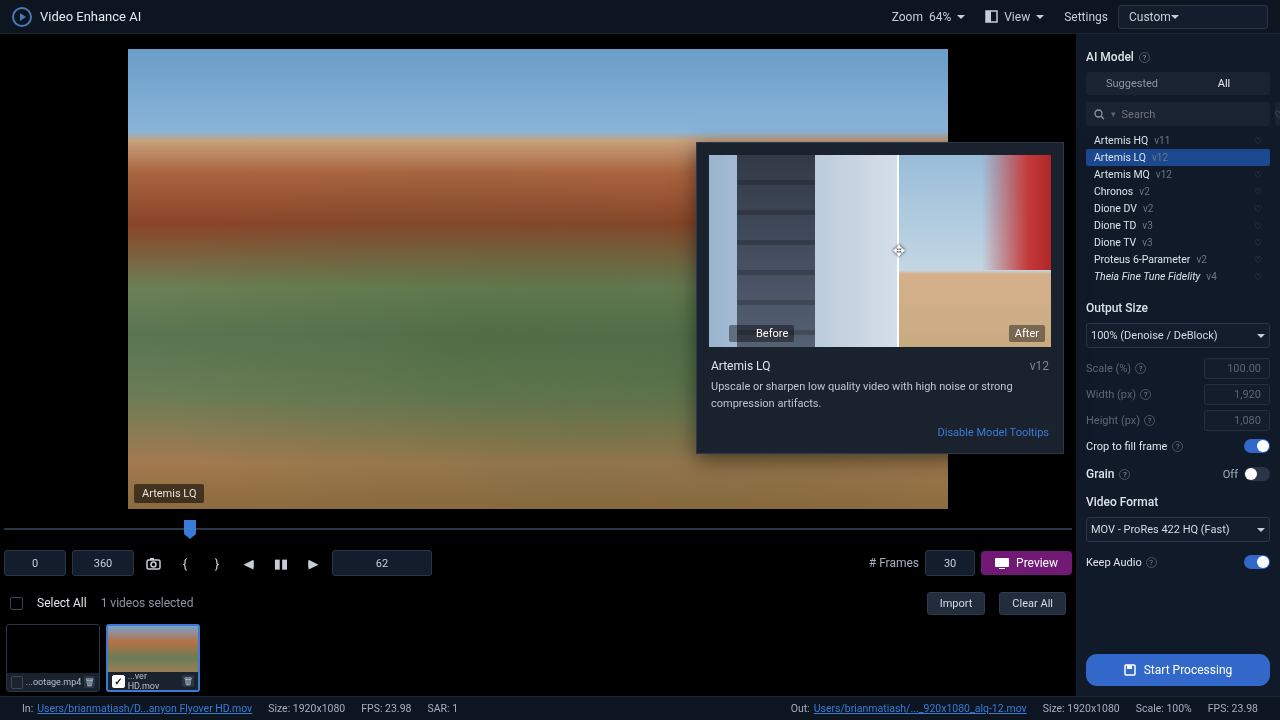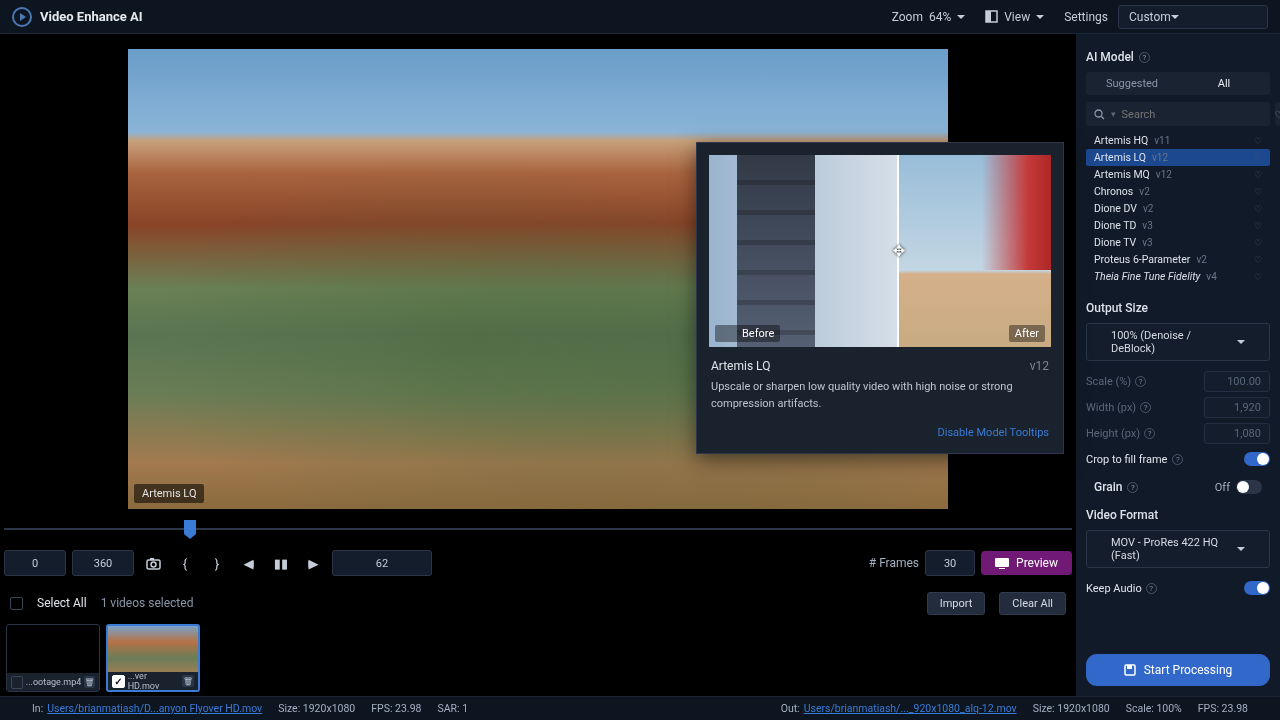--- a/index.html
+++ b/index.html
@@ -1,21 +1,21 @@
 <!DOCTYPE html>
 <html><head>
 <meta charset="utf-8">
 <style>
 * { margin: 0; padding: 0; box-sizing: border-box; font-family: -apple-system, BlinkMacSystemFont, "Segoe UI", Roboto, sans-serif; }
 body { width: 1280px; height: 720px; background: #0d1521; color: #e0e5ec; overflow: hidden; font-size: 12px; }
 .topbar { height: 34px; display: flex; align-items: center; padding: 0 12px; background: #0d1521; border-bottom: 1px solid #1a2535; }
 .logo-wrap { display: flex; align-items: center; gap: 8px; }
 .logo-icon { width: 20px; height: 20px; border-radius: 50%; border: 2px solid #4a7ab5; display: flex; align-items: center; justify-content: center; }
 .logo-tri { width: 0; height: 0; border-left: 6px solid #4a7ab5; border-top: 4px solid transparent; border-bottom: 4px solid transparent; margin-left: 2px; }
-.app-title { font-size: 13px; font-weight: 700; color: #e6e9ee; }
+.app-title { font-size: 13px; font-weight: 400; color: #e6e9ee; }
 .topbar-spacer { flex: 1; }
 .topbar-item { display: flex; align-items: center; gap: 6px; padding: 4px 10px; color: #c5ced8; cursor: pointer; }
 .chev { width: 0; height: 0; border-left: 4px solid transparent; border-right: 4px solid transparent; border-top: 4px solid #c5ced8; }
 .preset-select { background: #141d2c; border: 1px solid #2a3648; border-radius: 3px; padding: 4px 28px 4px 10px; min-width: 150px; color: #c5ced8; display: flex; align-items: center; cursor: pointer; }
 .main { display: flex; height: calc(100% - 58px); }
 .left { flex: 1; display: flex; flex-direction: column; background: #000; position: relative; }
 .viewport { flex: 1; display: flex; align-items: center; justify-content: center; position: relative; padding-top: 10px; }
 .canvas { width: 820px; height: 460px; background: linear-gradient(to bottom, #6a9dc9 0%, #8ab4d8 18%, #c7a07a 20%, #a8643f 27%, #8a4428 38%, #6b8055 52%, #5a7552 62%, #6a7d56 75%, #a37a4f 90%, #8a6a3e 100%); position: relative; overflow: hidden; }
 .canvas::after { content:''; position:absolute; inset:0; background: radial-gradient(ellipse at 40% 65%, rgba(70,100,55,.35), transparent 45%), radial-gradient(ellipse at 70% 70%, rgba(60,90,50,.3), transparent 40%); }
 .model-badge { position: absolute; bottom: 6px; left: 6px; background: rgba(0,0,0,.55); padding: 3px 8px; font-size: 11px; color: #e5e5e5; border-radius: 2px; }
@@ -66,31 +66,31 @@
 .search-box { flex: 1; background: #1a2332; border-radius: 3px; height: 24px; display: flex; align-items: center; padding: 0 8px; gap: 6px; }
 .search-box input { background: transparent; border: none; outline: none; color: #e0e5ec; flex: 1; font-size: 11px; }
 .fav-btn { width: 24px; height: 24px; background: #1a2332; border-radius: 3px; display: flex; align-items: center; justify-content: center; cursor: pointer; color:#8a96a8; font-size:10px;}
 .model-list { display:flex; flex-direction:column; }
 .model-row { display: flex; align-items: center; height: 17px; padding: 0 8px; font-size: 10.5px; cursor: pointer; border-radius: 2px; }
 .model-row.sel { background: #1c4890; }
 .model-name { color: #dbe2ea; }
 .model-ver { color: #6a7688; margin-left: 6px; font-size: 10px; }
 .model-heart { margin-left: auto; color: #4a5768; font-size: 9px; }
 .italic { font-style: italic; }
-.dd { background: #141d2c; border: 1px solid #2a3648; border-radius: 3px; padding: 5px 24px; display: flex; align-items: center; justify-content: space-between; cursor: pointer; font-size: 11px; color:#d4dbe4; margin-bottom: 7px; }
+.dd { background: #141d2c; border: 1px solid #2a3648; border-radius: 3px; padding: 5px 4px; display: flex; align-items: center; justify-content: space-between; cursor: pointer; font-size: 11px; color:#d4dbe4; margin-bottom: 7px; }
 .field-row { display: flex; align-items: center; justify-content: space-between; height: 26px; font-size: 11px; }
 .field-row.dim { color: #5a6778; }
 .field-val { background: #141d2c; border: 1px solid #232f42; border-radius: 3px; padding: 3px 8px; min-width: 66px; text-align: right; font-size: 11px; color:#5a6778; }
 .toggle { width: 26px; height: 14px; background: #3168c9; border-radius: 7px; position: relative; cursor: pointer; }
 .toggle::after { content:''; position:absolute; right:1px; top:1px; width:12px; height:12px; background:#fff; border-radius:50%; }
 .toggle.off { background:#2a3648; }
 .toggle.off::after { left:1px; right:auto; }
-.grain-row { display:flex; align-items:center; justify-content:space-between; margin: 8px 8px; }
+.grain-row { display:flex; align-items:center; justify-content:space-between; margin: 8px 0; }
 .start-btn { background: #3168c9; color:#fff; border-radius: 11px; height: 32px; display:flex; align-items:center; justify-content:center; gap:8px; cursor:pointer; font-size:12px; margin-top:auto; margin-bottom:10px; }
-.statusbar { height: 24px; background: #0d1521; border-top: 1px solid #1a2535; display: flex; align-items: center; padding: 0 32px; font-size: 10.5px; color: #a4b0c0; gap: 16px; }
+.statusbar { height: 24px; background: #0d1521; border-top: 1px solid #1a2535; display: flex; align-items: center; padding: 0 22px; font-size: 10.5px; color: #a4b0c0; gap: 16px; }
 .statusbar .link { color: #3a7bd5; text-decoration: underline; cursor:pointer; }
 .sep { flex:1; }
 svg{display:block;}
 </style>
 </head>
 <body>
 
 <div class="topbar">
   <div class="logo-wrap">
     <div class="logo-icon">
@@ -125,21 +125,21 @@
   <div class="left">
     <div class="viewport">
       <div class="canvas">
         <div class="model-badge">Artemis LQ</div>
       </div>
 
       <div class="tooltip-card">
         <div class="compare">
           <div class="before-half"></div>
           <div class="after-half"></div>
-          <span class="ba-label" style="left:6px;padding-left:27px;">Before</span>
+          <span class="ba-label" style="left:20px;padding-left:27px;">Before</span>
           <span class="ba-label" style="right:6px;">After</span>
           <div class="slider-grip">
             <div class="slider-handle">
                 <span class="slider-arrows">✥</span>
               </div>
           </div>
         </div>
         <div class="tt-body">
           <div class="tt-head">
             <span>Artemis LQ</span>

